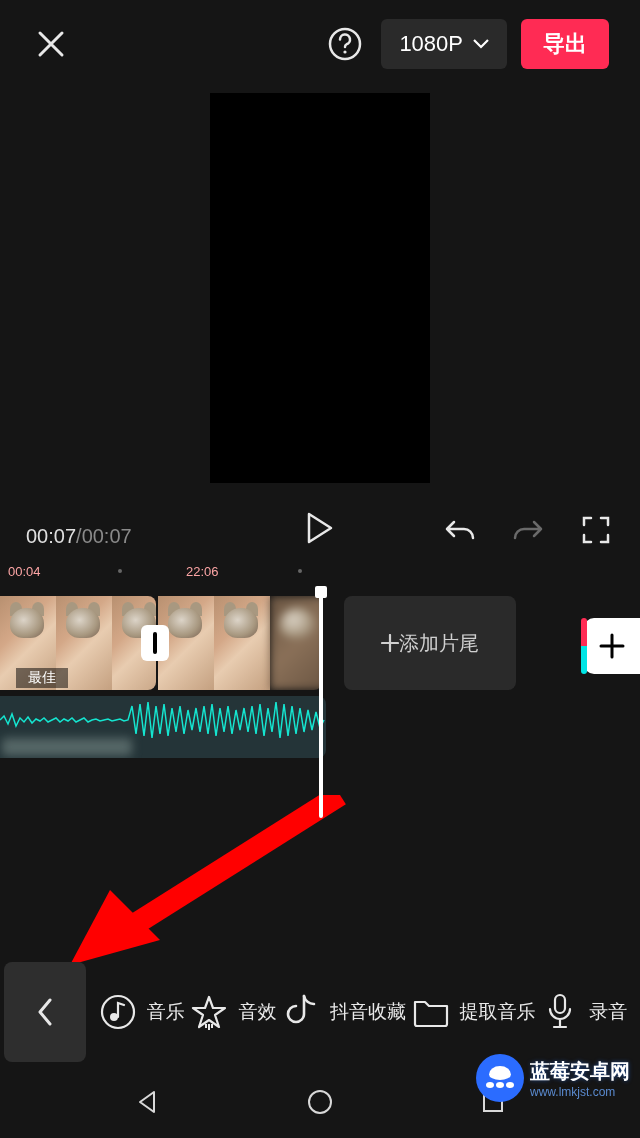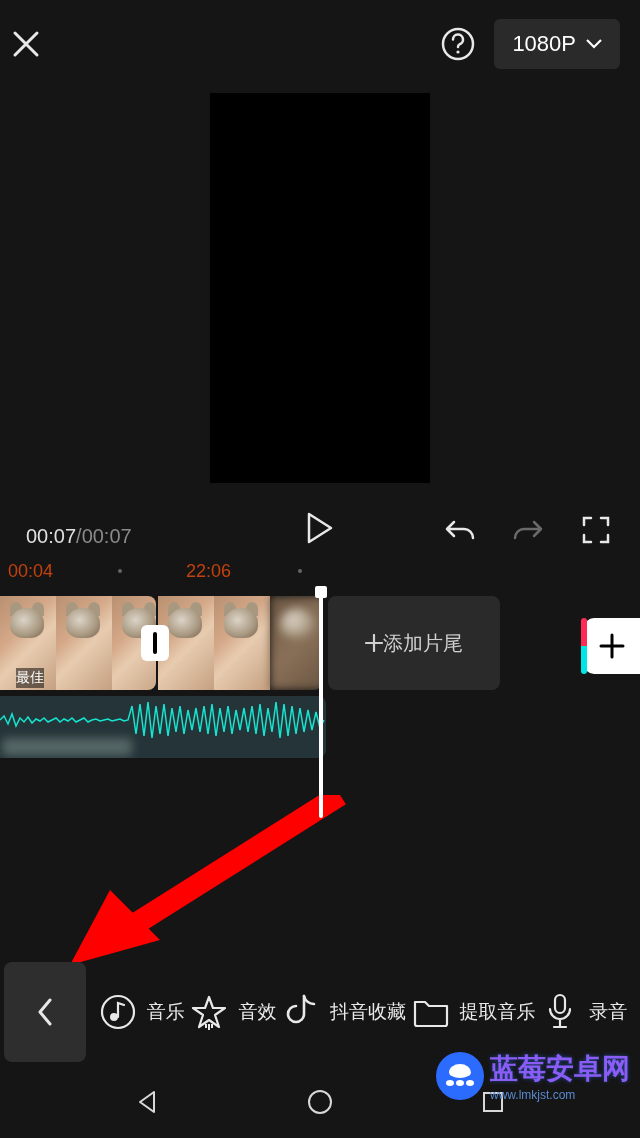--- a/index.html
+++ b/index.html
@@ -11,21 +11,21 @@
     color: #fff;
     overflow: hidden;
     position: relative;
   }
 
   
   .topbar {
     height: 88px;
     display: flex;
     align-items: center;
-    padding: 0 6px;
+    padding: 0 31px;
   }
   .close-btn {
     width: 40px; height: 40px;
     display: flex; align-items: center; justify-content: center;
   }
   .spacer { flex: 1; }
   .help-btn {
     width: 40px; height: 40px;
     display: flex; align-items: center; justify-content: center;
     margin-right: 16px;
@@ -93,22 +93,22 @@
   
   .timeline {
     padding-top: 6px;
     position: relative;
   }
   .time-ruler {
     height: 34px;
     display: flex;
     align-items: center;
     position: relative;
-    font-size: 18px;
-    color: #c2410c;
+    font-size: 13px;
+    color: #fca5a5;
   }
   .tick-label { position: absolute; }
   .tick-dot {
     position: absolute;
     width: 4px; height: 4px;
     background: #666;
     border-radius: 50%;
     top: 15px;
   }
 
@@ -189,35 +189,35 @@
     width:4px; height:22px;
     background:#000;
     border-radius:2px;
   }
 
   .video-caption {
     position:absolute;
     left: 16px; bottom: 2px;
     font-size: 14px;
     background: rgba(0,0,0,0.5);
-    padding: 1px 0;
+    padding: 1px 12px;
     color:#fff;
   }
 
   .add-clip-end {
     width: 172px;
     height: 94px;
     background: #2a2a2a;
     border-radius: 8px;
     display: flex;
     align-items: center;
     justify-content: center;
     font-size: 20px;
     color: #d0d0d0;
-    margin-left: 6px;
+    margin-left: 22px;
   }
 
   .add-media-btn {
     position: absolute;
     top: 70px;
     right: 0;
     width: 56px; height: 56px;
     background: #fff;
     border-radius: 10px 0 0 10px;
     display:flex;align-items:center;justify-content:center;
@@ -333,21 +333,21 @@
   }
   .wm-icon::after{
     content:"";
     width:8px;height:6px;
     background:#fff;
     border-radius:50%;
     position:absolute;
     top:28px;
     box-shadow: -10px 0 0 #fff, 10px 0 0 #fff;
   }
-  .wm-text { font-size:28px; font-weight:700; color:#8b5cf6; text-shadow: 0 0 4px rgba(40,120,255,0.5); font-family: Liberation Serif, serif;}
+  .wm-text { font-size:20px; font-weight:700; color:#ffffff; text-shadow: 0 0 4px rgba(40,120,255,0.5); font-family: Liberation Serif, serif;}
   .wm-sub { font-size:12px; color:#5a8acf; }
   svg { display:block; }
 </style>
 </head>
 <body>
 
 <div class="topbar">
   <div class="close-btn">
     <svg width="30" height="30" viewBox="0 0 30 30">
         <path d="M4 4 L26 26 M26 4 L4 26" stroke="#e8e8e8" stroke-width="3" stroke-linecap="round"></path>
@@ -359,20 +359,23 @@
         <circle cx="17" cy="17" r="15" fill="none" stroke="#e8e8e8" stroke-width="2.5"></circle>
         <path d="M12 12.5 a5 5 0 1 1 6.5 4.8 c-1.4 .6 -1.5 1.4 -1.5 2.7" fill="none" stroke="#e8e8e8" stroke-width="2.5" stroke-linecap="round"></path>
         <circle cx="17" cy="25" r="1.6" fill="#e8e8e8"></circle>
       </svg>
   </div>
   <div class="res-select">
     <span>1080P</span>
     <svg width="16" height="10" viewBox="0 0 16 10">
         <path d="M1 1 L8 8 L15 1" fill="none" stroke="#fff" stroke-width="2.2"></path>
       </svg>
+  </div>
+  <div class="export-btn">
+    <span>导出</span>
   </div>
 </div>
 
 <div class="preview-area">
   <div class="preview-canvas"></div>
 </div>
 
 <div class="playback-row" style="position:relative;">
   <div class="timecode">
     <span>00:07</span><span class="dur">/<span>00:07</span></span>

